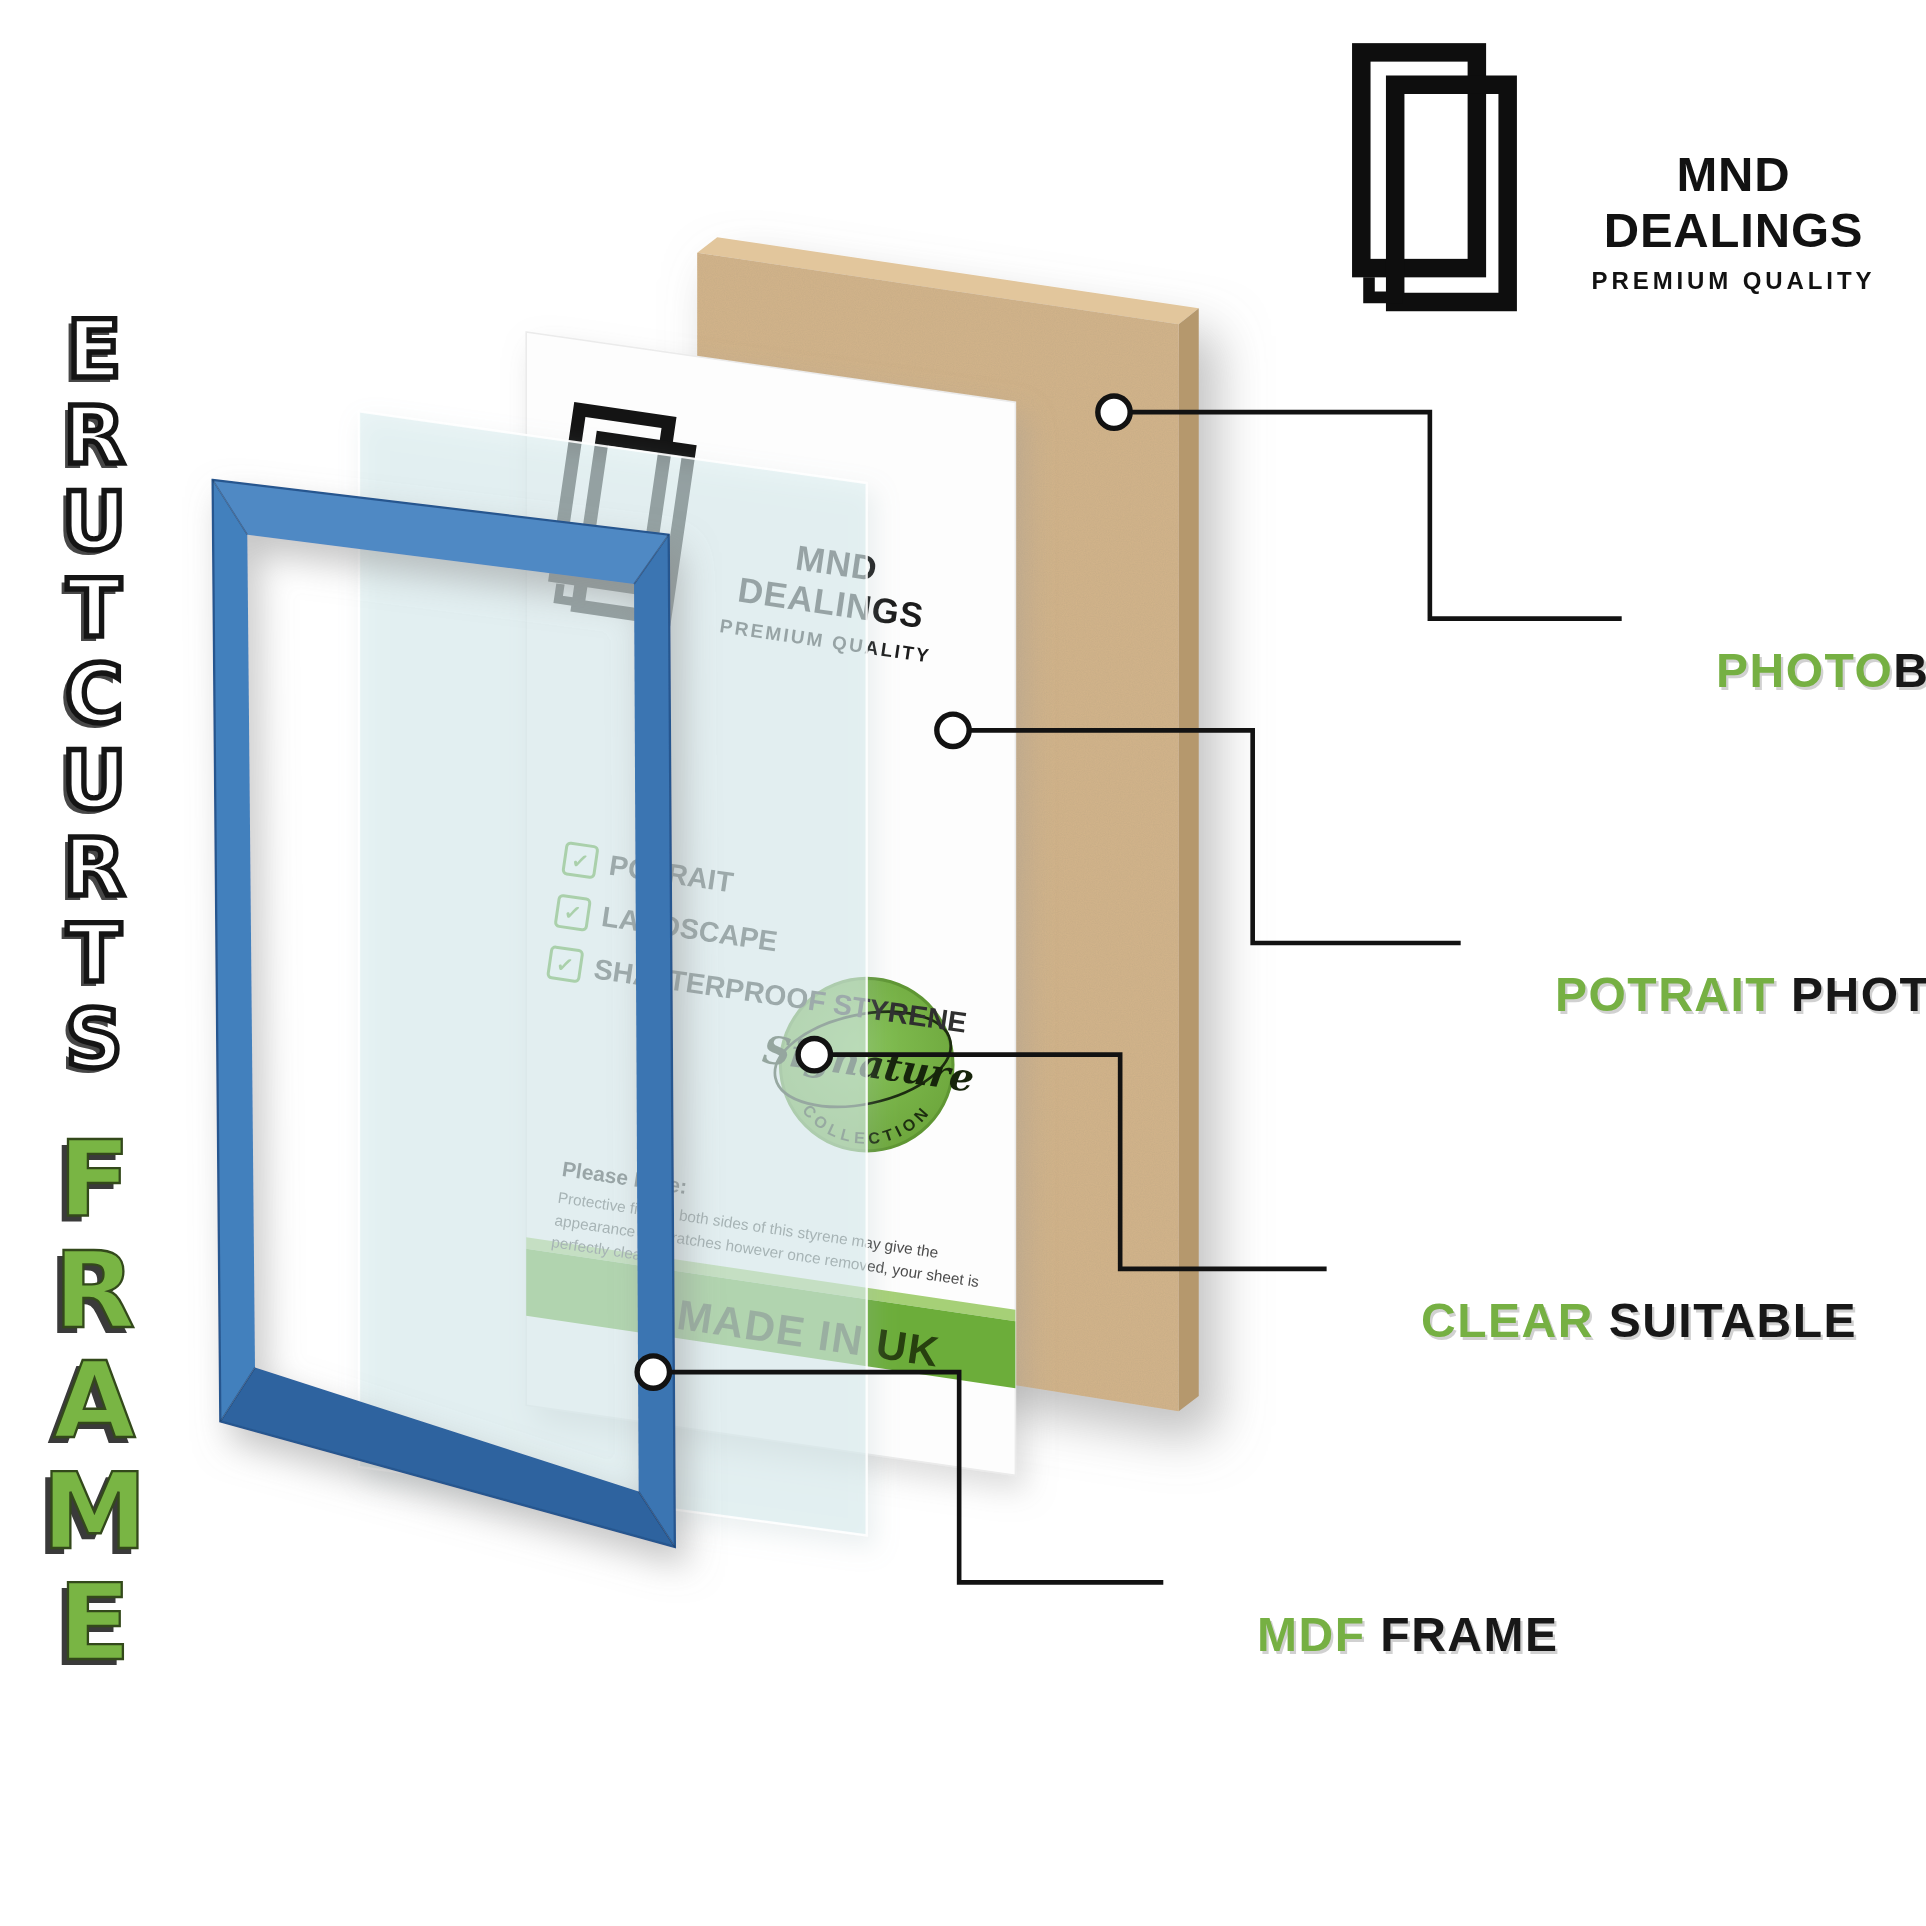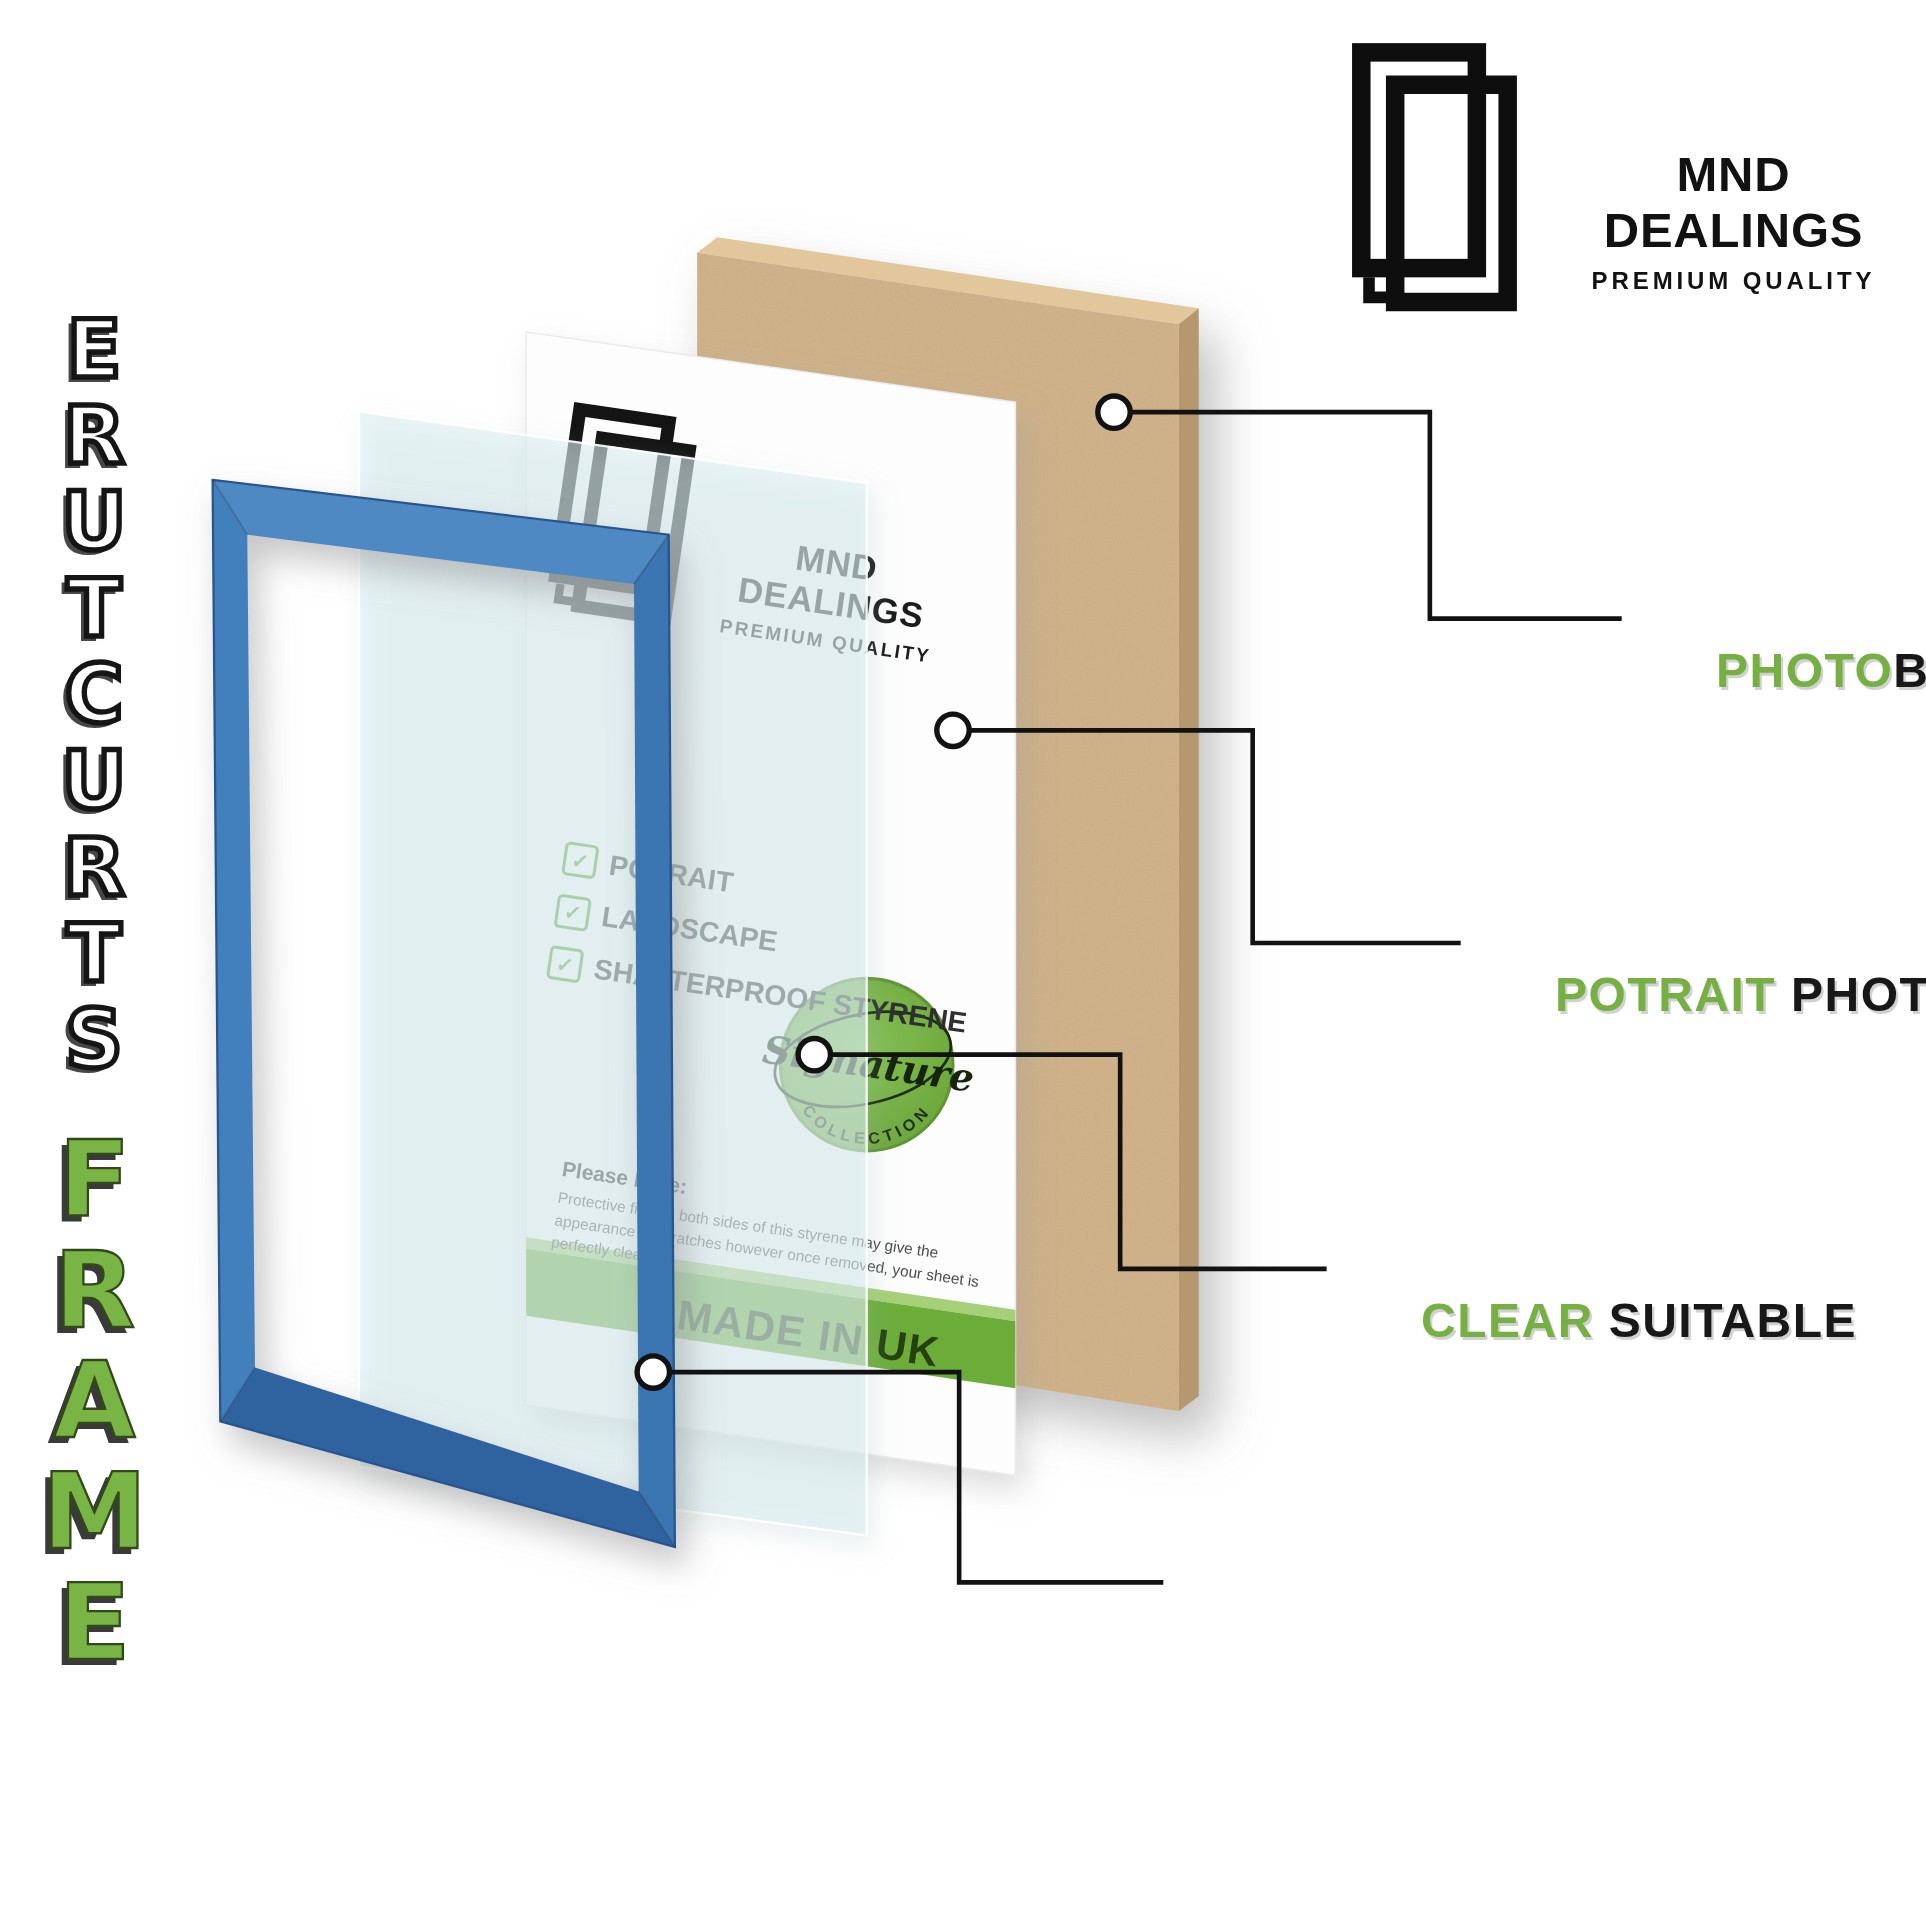--- a/index.html
+++ b/index.html
@@ -207,20 +207,23 @@
 
     <div class="callout-label" style="left:1627px;top:588px">
       <span class="lab-green">PHOTO</span><span class="lab-dark">BOARD</span>
     </div>
     <div class="callout-label" style="left:1466px;top:912px">
       <span class="lab-green">POTRAIT</span><span class="lab-dark"> PHOTO</span>
     </div>
     <div class="callout-label" style="left:1332px;top:1238px">
       <span class="lab-green">CLEAR</span><span class="lab-dark"> SUITABLE</span>
     </div>
+    <div class="callout-label" style="left:1168px;top:1552px">
+      <span class="lab-green">MDF</span><span class="lab-dark"> FRAME</span>
+    </div>
 
     <div class="brand-block">
       <div class="brand-name">MND DEALINGS</div>
       <div class="brand-tagline">PREMIUM QUALITY</div>
     </div>
   </div>
 
 </div>
 
 

